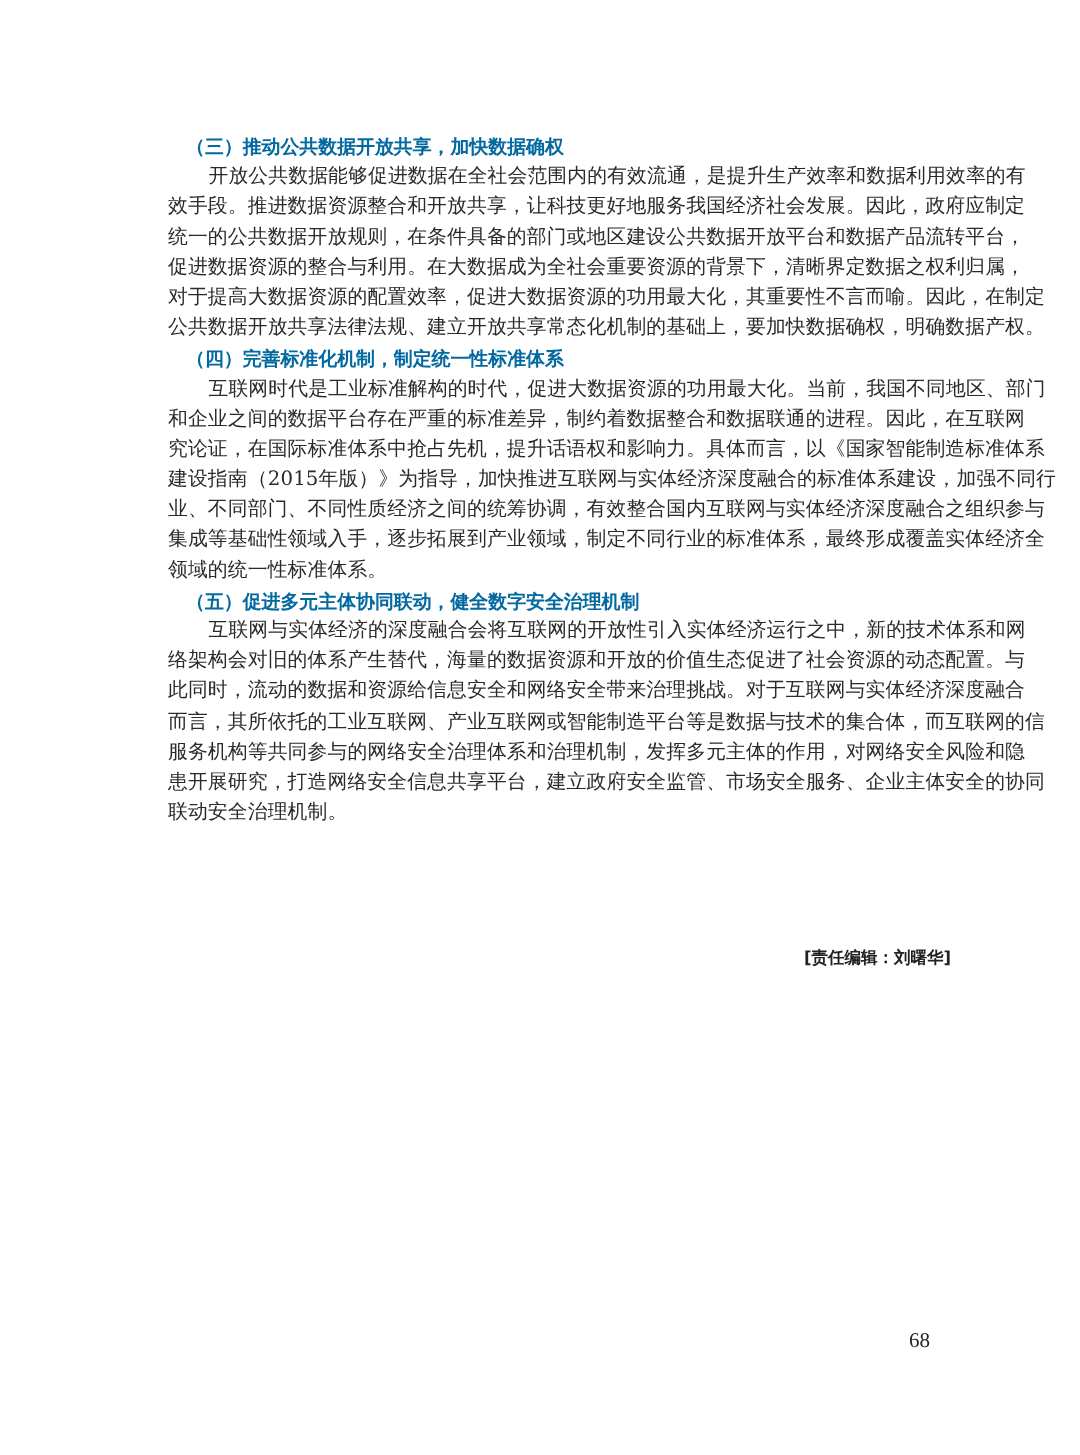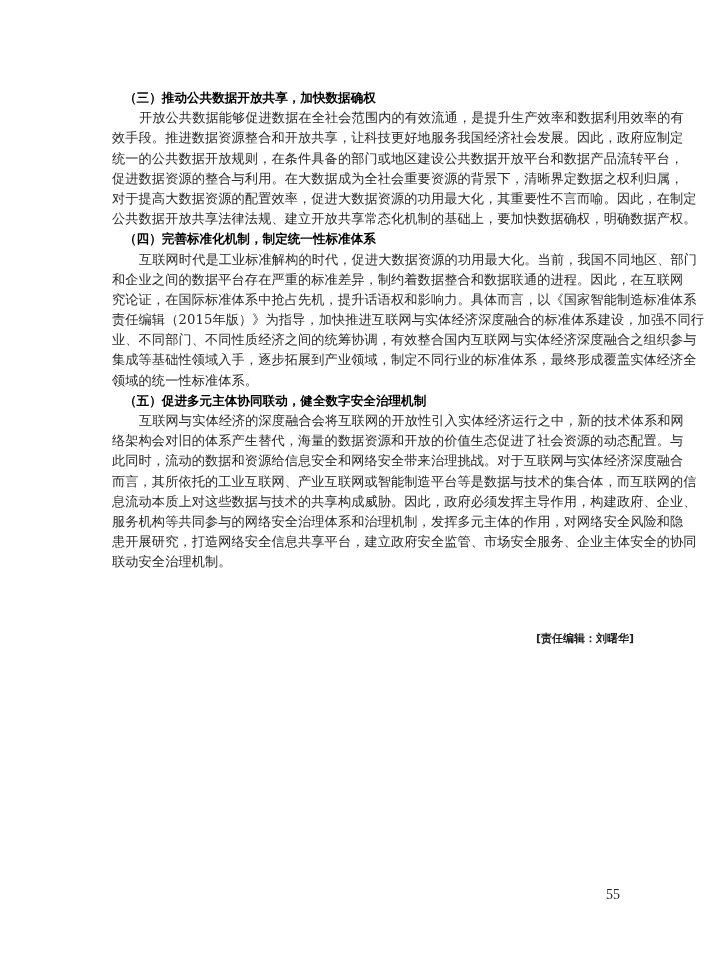--- a/index.html
+++ b/index.html
@@ -2,21 +2,21 @@
 <html><head>
   <meta charset="utf-8">
   <style>
     html, body { margin: 0; padding: 0; background: #ffffff; }
     body { width: 720px; height: 970px; position: relative; overflow: hidden;
       font-family: "DejaVu Serif", "Liberation Serif", serif; color: #2a2a2a; }
     .page { position: absolute; left: 112px; top: 88px; width: 520px; }
     .line { font-size: 13.2px; line-height: 20.2px; height: 20.2px; white-space: nowrap; letter-spacing: 0.1px; text-align: justify; text-align-last: justify; }
     .line.last { text-align-last: left; }
     .indent { padding-left: 27px; }
-    .heading { font-family: "DejaVu Sans", "Liberation Sans", sans-serif; font-weight: bold; font-size: 12.6px; line-height: 20.2px; height: 20.2px; padding-left: 12px; color: #000000; white-space: nowrap; }
+    .heading { font-family: "DejaVu Sans", "Liberation Sans", sans-serif; font-weight: bold; font-size: 12.6px; line-height: 20.2px; height: 20.2px; padding-left: 12px; color: #0369a1; white-space: nowrap; }
     .editor { position: absolute; right: 86px; top: 631px; font-family: "DejaVu Sans", "Liberation Sans", sans-serif; font-weight: bold; font-size: 11px; color: #222; text-align: center; }
     .pagenum { position: absolute; left: 606px; top: 887px; font-family: "Liberation Serif", serif; font-size: 14px; color: #222; }
   </style>
 </head>
 <body>
 
 <div class="page">
   <div>
     <div class="heading">（三）推动公共数据开放共享，加快数据确权</div>
     <div class="line indent">开放公共数据能够促进数据在全社会范围内的有效流通，是提升生产效率和数据利用效率的有</div>
@@ -24,32 +24,31 @@
     <div class="line">统一的公共数据开放规则，在条件具备的部门或地区建设公共数据开放平台和数据产品流转平台，</div>
     <div class="line">促进数据资源的整合与利用。在大数据成为全社会重要资源的背景下，清晰界定数据之权利归属，</div>
     <div class="line">对于提高大数据资源的配置效率，促进大数据资源的功用最大化，其重要性不言而喻。因此，在制定</div>
     <div class="line last">公共数据开放共享法律法规、建立开放共享常态化机制的基础上，要加快数据确权，明确数据产权。</div>
   </div>
   <div>
     <div class="heading">（四）完善标准化机制，制定统一性标准体系</div>
     <div class="line indent">互联网时代是工业标准解构的时代，促进大数据资源的功用最大化。当前，我国不同地区、部门</div>
     <div class="line">和企业之间的数据平台存在严重的标准差异，制约着数据整合和数据联通的进程。因此，在互联网</div>
     <div class="line">究论证，在国际标准体系中抢占先机，提升话语权和影响力。具体而言，以《国家智能制造标准体系</div>
-    <div class="line">责任编辑（2015年版）》为指导，加快推进互联网与实体经济深度融合的标准体系建设，加强不同行</div>
+    <div class="line">建设指南（2015年版）》为指导，加快推进互联网与实体经济深度融合的标准体系建设，加强不同行</div>
     <div class="line">业、不同部门、不同性质经济之间的统筹协调，有效整合国内互联网与实体经济深度融合之组织参与</div>
     <div class="line">集成等基础性领域入手，逐步拓展到产业领域，制定不同行业的标准体系，最终形成覆盖实体经济全</div>
     <div class="line last">领域的统一性标准体系。</div>
   </div>
   <div>
     <div class="heading">（五）促进多元主体协同联动，健全数字安全治理机制</div>
     <div class="line indent">互联网与实体经济的深度融合会将互联网的开放性引入实体经济运行之中，新的技术体系和网</div>
     <div class="line">络架构会对旧的体系产生替代，海量的数据资源和开放的价值生态促进了社会资源的动态配置。与</div>
     <div class="line">此同时，流动的数据和资源给信息安全和网络安全带来治理挑战。对于互联网与实体经济深度融合</div>
     <div class="line">而言，其所依托的工业互联网、产业互联网或智能制造平台等是数据与技术的集合体，而互联网的信</div>
-    <div class="line">息流动本质上对这些数据与技术的共享构成威胁。因此，政府必须发挥主导作用，构建政府、企业、</div>
     <div class="line">服务机构等共同参与的网络安全治理体系和治理机制，发挥多元主体的作用，对网络安全风险和隐</div>
     <div class="line">患开展研究，打造网络安全信息共享平台，建立政府安全监管、市场安全服务、企业主体安全的协同</div>
     <div class="line last">联动安全治理机制。</div>
   </div>
 </div>
 
 <div class="editor">[责任编辑：刘曙华]</div>
-<div class="pagenum">55</div>
+<div class="pagenum">68</div>
 
 </body></html>

